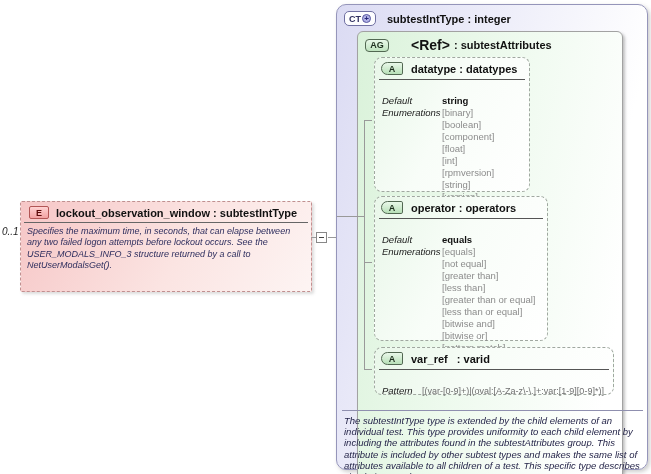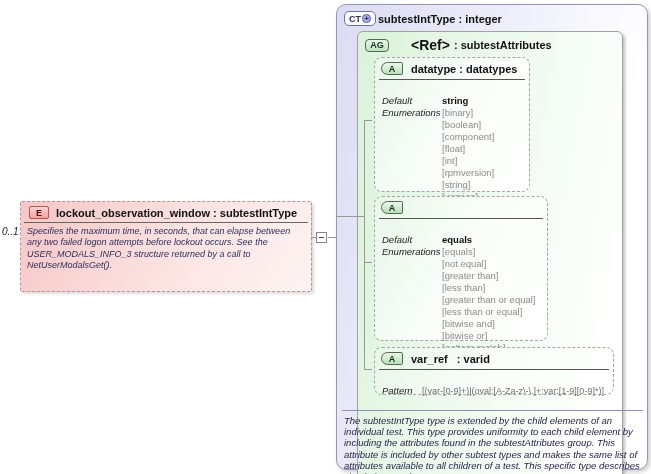--- a/index.html
+++ b/index.html
@@ -74,21 +74,21 @@
   }
   .handle::before { content: ""; width: 5px; height: 1px; background: #444; }
 
   
   .ct-box {
     position: absolute; left: 336px; top: 4px; width: 312px; height: 466px;
     border: 1px solid #9595ba; border-radius: 10px;
     background: linear-gradient(105deg, #dbdbf3 0%, #ececf9 35%, #ffffff 75%);
     box-shadow: 2px 2px 4px rgba(110,110,110,0.35);
   }
-  .ct-header { display: flex; align-items: center; gap: 2px; padding: 6px 0 0 7px; }
+  .ct-header { display: flex; align-items: center; gap: 11px; padding: 6px 0 0 7px; }
   .ct-title { font-size: 11px; font-weight: bold; color: #111; white-space: pre; text-align: right; }
 
   
   .ag-box {
     position: absolute; left: 20px; top: 26px; width: 266px; height: 466px;
     border: 1px solid #a2a2a2; border-radius: 6px;
     background: linear-gradient(100deg, #daf2da 0%, #eefaee 45%, #ffffff 90%);
     box-shadow: 2px 2px 3px rgba(120,120,120,0.45);
   }
   .ag-header { display: flex; align-items: center; padding: 5px 0 0 7px; }
@@ -178,20 +178,21 @@
           <span class="facet-label"></span>
           <span class="facet-value">[string]</span>
           <span class="facet-label"></span>
           <span class="facet-value">[version]</span>
         </div>
       </div>
 
       <div class="attr-box" style="left:16px; top:164px; width:174px; height:145px;">
         <div class="attr-header">
           <span class="icon-a">A</span>
+          <span class="attr-title">operator : operators</span>
         </div>
         <div class="attr-sep"></div>
         <div class="facets">
           <span class="facet-label">Default</span>
           <span class="facet-value default">equals</span>
           <span class="facet-label">Enumerations</span>
           <span class="facet-value">[equals]</span>
           <span class="facet-label"></span>
           <span class="facet-value">[not equal]</span>
           <span class="facet-label"></span>

